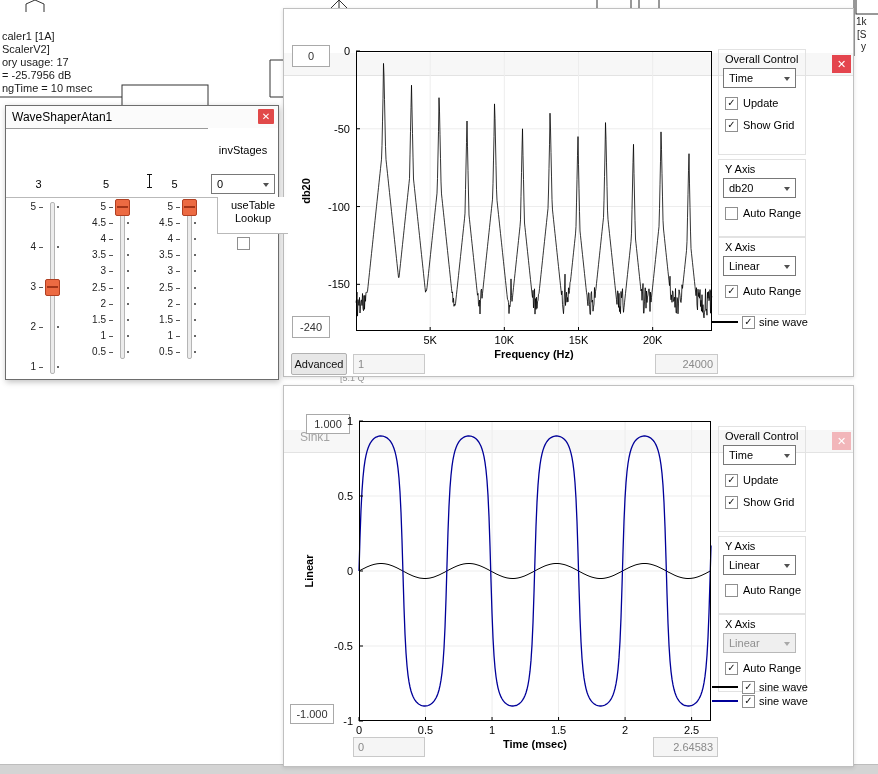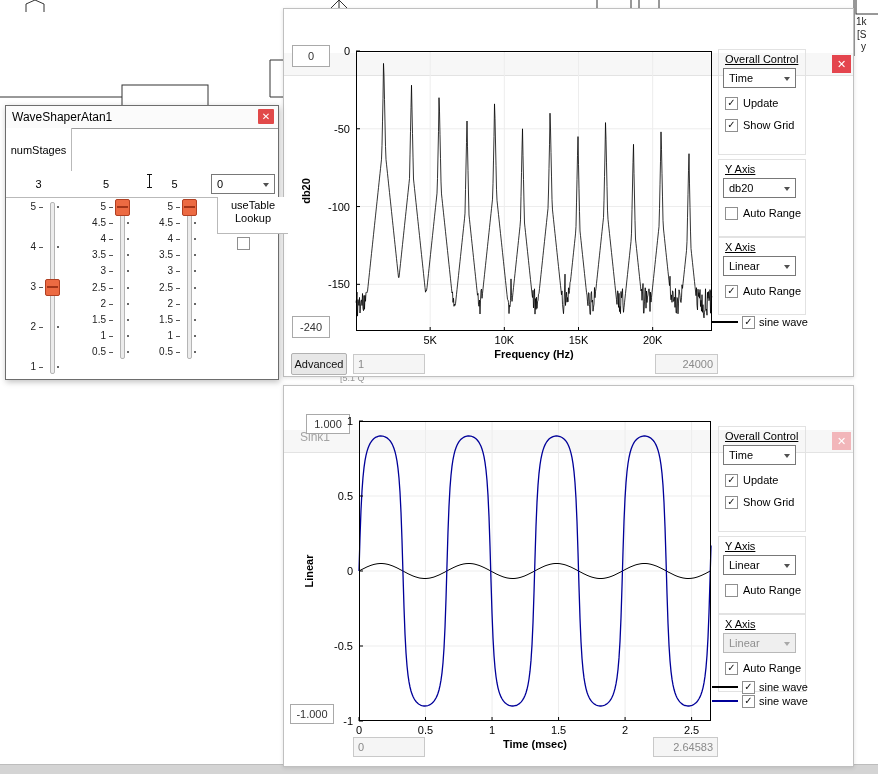--- a/index.html
+++ b/index.html
@@ -46,21 +46,21 @@
   .sink-close.pale{background:#f2b6ba;}
   .field{position:absolute;background:#fff;border:1px solid #a9a9a9;font-size:11px;color:#333;
          display:flex;align-items:center;justify-content:center;}
   .field.range{background:#f5f5f5;border:1px solid #c9c9c9;color:#8a8a8a;}
   .field.left{justify-content:flex-start;padding-left:4px;}
   .field.right{justify-content:flex-end;padding-right:4px;}
   .btn{position:absolute;background:#e7e7e7;border:1px solid #b1b1b1;font-size:11px;color:#111;
        display:flex;align-items:center;justify-content:center;border-radius:2px;}
   .plot{position:absolute;}
   .groupbox{position:absolute;border:1px solid #e2e2e2;}
-  .plabel{position:absolute;font-size:11px;color:#000;text-decoration:underline;}
+  .plabel{position:absolute;font-size:11px;color:#000;}
   .dd{position:absolute;height:20px;background:#fff;border:1px solid #787878;font-size:11px;
       display:flex;align-items:center;padding-left:5px;color:#000;box-sizing:border-box;}
   .dd::after{content:"";position:absolute;right:5px;top:8px;border-left:3.5px solid transparent;
              border-right:3.5px solid transparent;border-top:4px solid #505050;}
   .dd.disabled{background:#efefef;color:#8f8f8f;border-color:#b8b8b8;}
   .dd.disabled::after{border-top-color:#a8a8a8;}
   .cb{position:absolute;display:flex;align-items:center;gap:5px;font-size:11px;height:14px;}
   .cbox{width:13px;height:13px;border:1px solid #8f8f8f;background:#fff;display:inline-flex;align-items:center;
         justify-content:center;font-size:10px;line-height:1;color:transparent;box-sizing:border-box;}
   .cb.on .cbox{color:#111;}
@@ -79,36 +79,43 @@
     <line x1="339" y1="0" x2="339" y2="8" stroke="#333"></line>
     <rect x="597" y="-4" width="34" height="16" fill="none" stroke="#333"></rect>
     <rect x="639" y="-4" width="20" height="16" fill="none" stroke="#333"></rect>
     <line x1="0" y1="97" x2="122" y2="97" stroke="#333"></line>
     <rect x="122" y="85" width="86" height="60" fill="none" stroke="#333"></rect>
     <polyline points="283,60 270,60 270,97 283,97" fill="none" stroke="#333"></polyline>
     <line x1="854" y1="0" x2="854" y2="56" stroke="#333"></line>
     <rect x="856" y="-6" width="30" height="20" fill="none" stroke="#333"></rect>
   </svg>
 
+  <div class="bg-info">
+    <div>caler1 [1A]</div>
+    <div>ScalerV2]</div>
+    <div>ory usage: 17</div>
+    <div>= -25.7956 dB</div>
+    <div>ngTime = 10 msec</div>
+  </div>
 
   <span class="edge-frag" style="left:856px;top:16px">1k</span>
   <span class="edge-frag" style="left:857px;top:29px">[S</span>
   <span class="edge-frag" style="left:861px;top:41px">y</span>
   <span class="mid-frag">[5.1 Q</span>
 
   <div class="bottom-bar"></div>
 
   <div class="dialog" style="left:5px;top:105px;width:272px;height:273px">
     <div class="dlg-title">
       <span>WaveShaperAtan1</span>
       <span class="dlg-close">✕</span>
     </div>
 
-    <div class="ws-cell" style="left:0;top:22px;width:65px;height:43px">
-        <span>numStages</span>
+    <div class="ws-cell last" style="left:202px;top:22px;width:70px;height:43px">
+        <span>invStages</span>
       </div>
 
     <div class="ws-cell" style="left:0;top:65px;width:65px;height:26px">
         <span>3</span>
       </div>
     <div class="ws-cell" style="left:65px;top:65px;width:70px;height:26px">
         <span>5</span>
       </div>
     <div class="ws-cell" style="left:135px;top:65px;width:67px;height:26px">
         <span>5</span>

